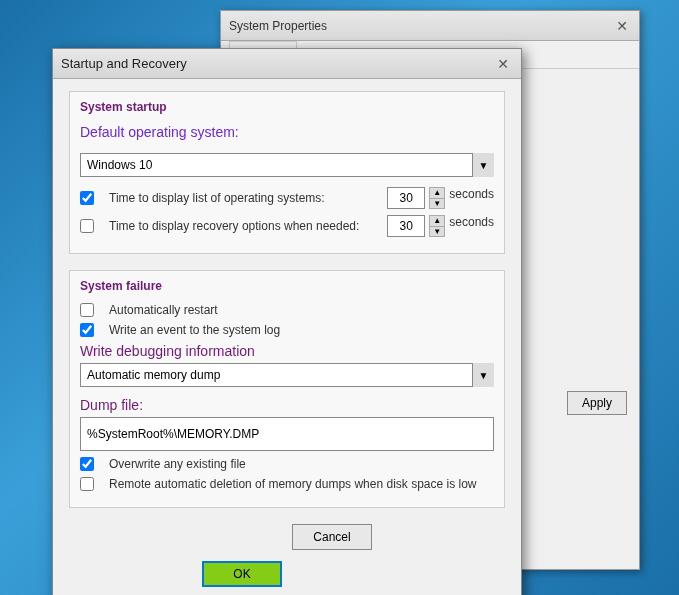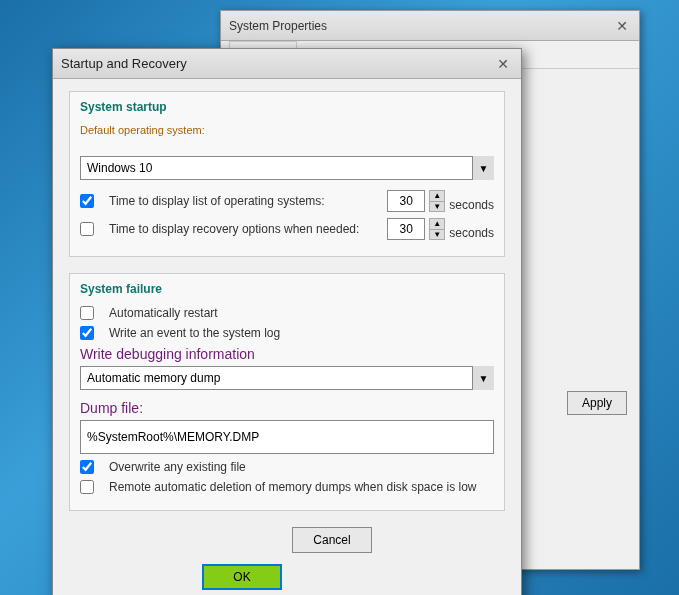--- a/index.html
+++ b/index.html
@@ -115,30 +115,30 @@
     .groupbox {
       border: 1px solid #ccc;
       margin-bottom: 16px;
       padding: 4px 10px 10px 10px;
       background: #f8f8f8;
       position: relative;
     }
     .groupbox-title {
       font-size: 12px;
       font-weight: 600;
-      color: #0f766e;
+      color: #701a75;
       margin-bottom: 10px;
       margin-top: 4px;
     }
 
     
     .field-label {
-      font-size: 11px;
-      color: #a16207;
-      margin-bottom: 20px;
+      font-size: 14px;
+      color: #6d28d9;
+      margin-bottom: 13px;
     }
     .dropdown-wrap {
       position: relative;
       margin-bottom: 10px;
     }
     .dropdown {
       width: 100%;
       height: 24px;
       background: #fff;
       border: 1px solid #888;
@@ -174,21 +174,21 @@
       height: 14px;
       cursor: pointer;
     }
     .checkbox-label {
       font-size: 12px;
       color: #333;
       flex: 1;
     }
     .spinner-wrap {
       display: flex;
-      align-items: flex-end;
+      align-items: flex-start;
       gap: 4px;
     }
     .spinner-input {
       width: 38px;
       height: 22px;
       border: 1px solid #888;
       text-align: center;
       font-size: 12px;
       background: #fff;
     }

